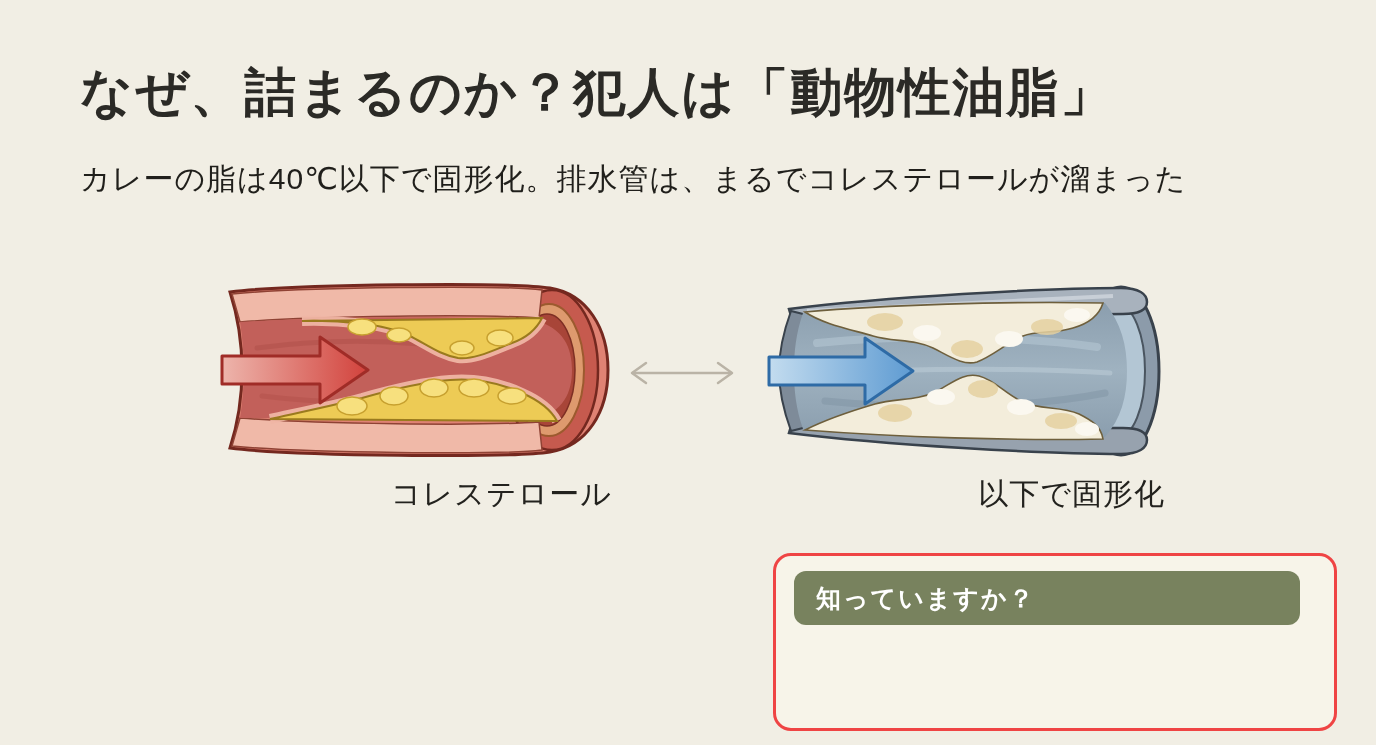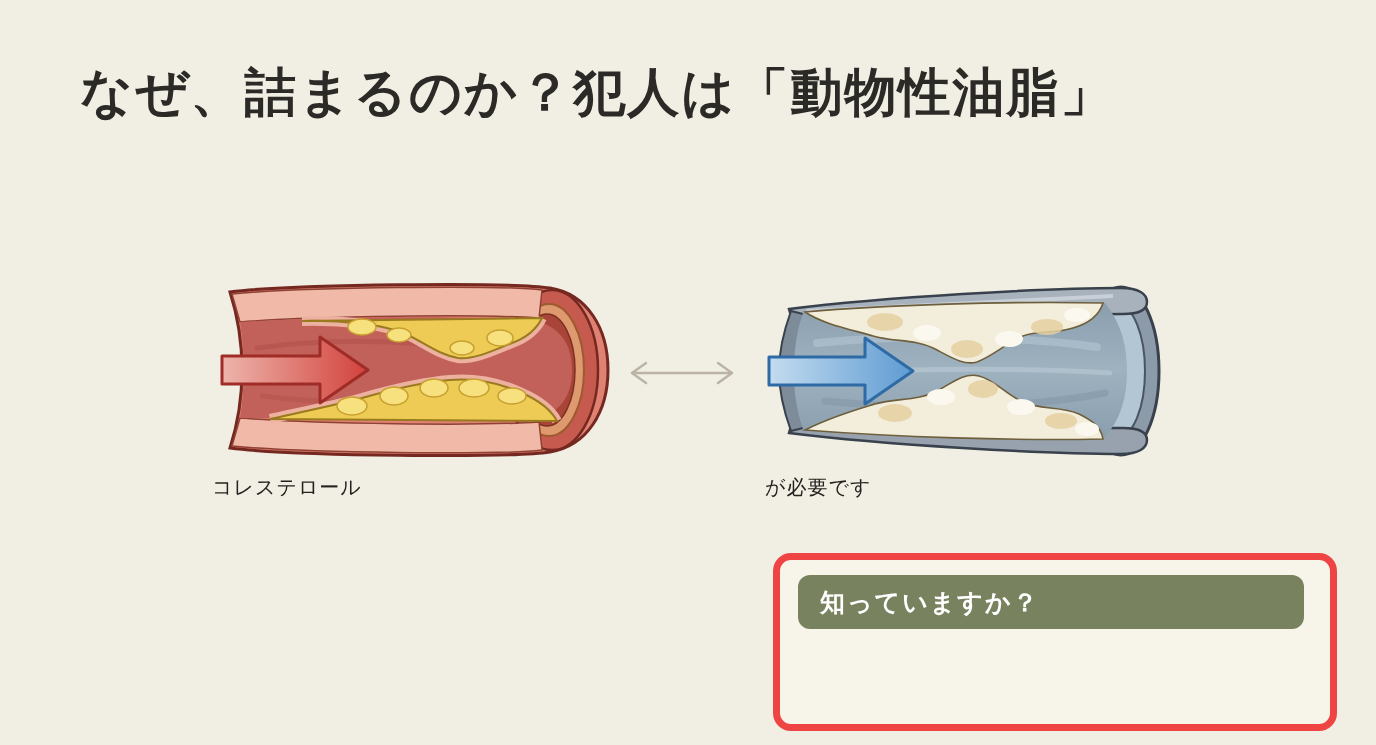--- a/index.html
+++ b/index.html
@@ -19,47 +19,48 @@
   .intro {
     position:absolute; left:80px; top:152px;
     font-size:30px; line-height:1.78; color:#201F1B;
     letter-spacing:1px; white-space:nowrap;
   }
   .figure { position:absolute; }
   .fig-left  { left:212px; top:280px; width:400px; height:180px; }
   .fig-right { left:765px; top:281px; width:400px; height:180px; }
   .connector { position:absolute; left:620px; top:354px; width:124px; height:38px; }
   .fig-label {
-    position:absolute; width:400px; text-align:left;
-    font-size:20px; color:#23221E; letter-spacing:1px;
+    position:absolute; width:400px; text-align:right;
+    font-size:30px; color:#23221E; letter-spacing:1px;
   }
   .label-left  { left:212px; top:474px; }
   .label-right { left:765px; top:474px; }
   .callout {
     position:absolute; left:773px; top:553px; width:564px; height:178px;
-    background:#F7F4E9; border:7px solid #ef4444; border-radius:18px;
+    background:#F7F4E9; border:3px solid #ef4444; border-radius:18px;
     padding:15px 18px 0 18px;
   }
   .callout-header {
     background:#78825E; border-radius:12px; color:#FFFFFF;
     font-weight:bold; font-size:25px; letter-spacing:2px;
     padding:11px 22px; width:506px; height:54px;
   }
   .callout-body {
     font-size:24px; line-height:1.58; color:#22211D;
     padding:13px 6px 0 24px; width:514px; letter-spacing:0.5px;
   }
   .callout-body b { font-weight:bold; }
 </style>
 </head>
 <body>
 
 <div class="page-title">なぜ、詰まるのか？犯人は「動物性油脂」</div>
 
 <div class="intro">
+  <div>カレーの脂は40℃以下で固形化。排水管は、まるでコレステロールが溜まった</div>
 </div>
 
 <div class="figure fig-left">
   <svg width="400" height="180" viewBox="0 0 400 180">
     <defs>
       <linearGradient id="gradRed" x1="0" y1="0" x2="1" y2="0">
         <stop offset="0" stop-color="#EDB5AC"></stop>
           <stop offset="1" stop-color="#D2423C"></stop>
       </linearGradient>
     </defs>
@@ -152,17 +153,17 @@
     <ellipse cx="296" cy="140" rx="16" ry="8" fill="#E4D0A0" opacity="0.85"></ellipse>
     <ellipse cx="176" cy="116" rx="14" ry="8" fill="#FBF8F0"></ellipse>
     <ellipse cx="256" cy="126" rx="14" ry="8" fill="#FBF8F0"></ellipse>
     <ellipse cx="322" cy="148" rx="12" ry="7" fill="#FBF8F0"></ellipse>
 
     <path d="M4 76 L100 76 L100 57 L148 90 L100 123 L100 104 L4 104 Z" fill="url(#gradBlue)" stroke="#2E6BA6" stroke-width="3" stroke-linejoin="round"></path>
   </svg>
 </div>
 
 <div class="fig-label label-left">コレステロール</div>
-<div class="fig-label label-right">が必要です</div>
+<div class="fig-label label-right">以下で固形化</div>
 
 <div class="callout">
   <div class="callout-header">知っていますか？</div>
 </div>
 
 </body></html>

